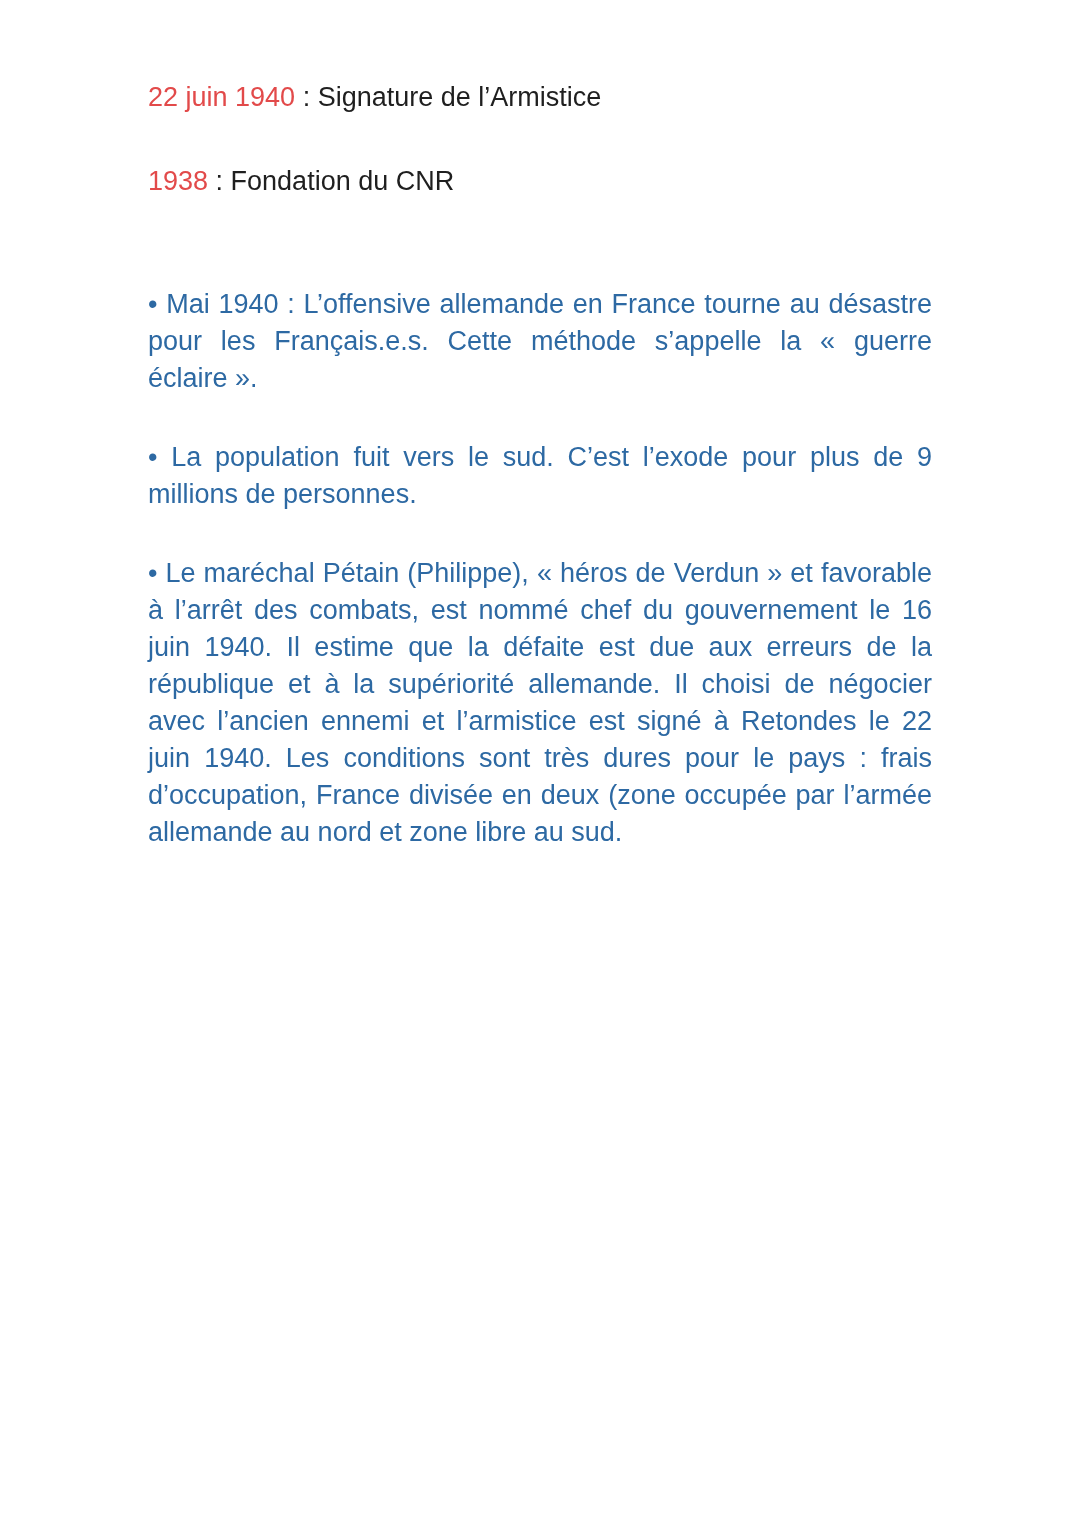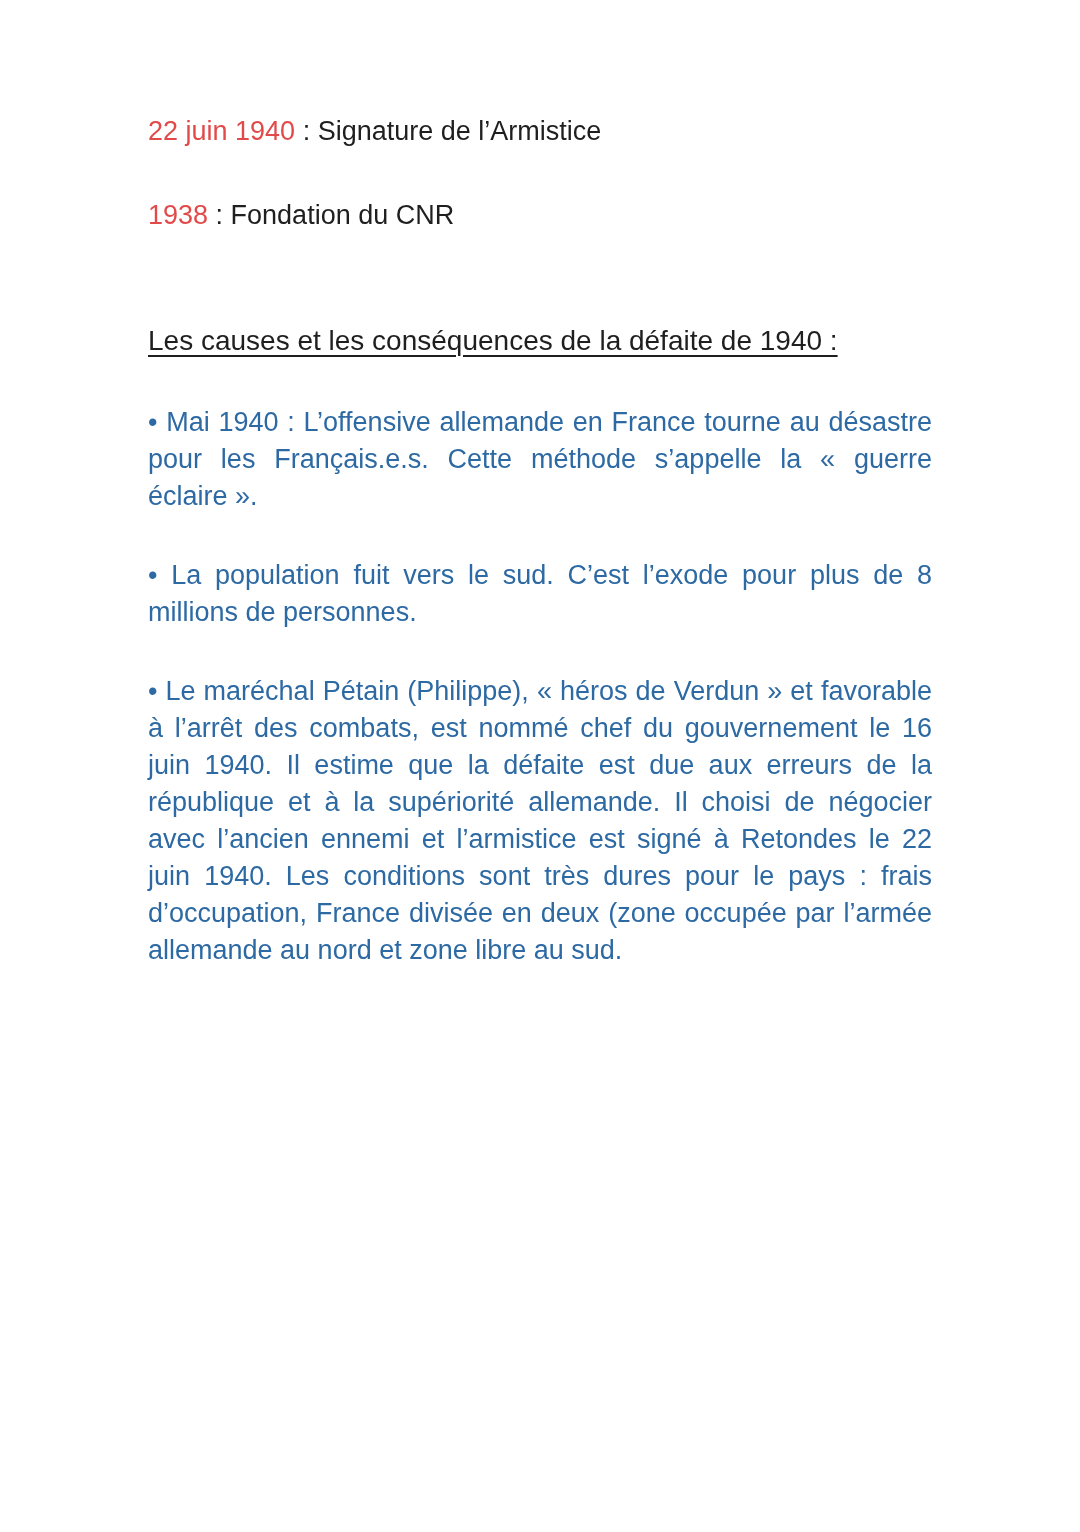--- a/index.html
+++ b/index.html
@@ -24,21 +24,21 @@
   .page {
     position: absolute;
     inset: 0;
     background: var(--background);
   }
   .content {
     position: absolute;
     left: 148px;
     top: 0;
     width: 784px;
-    padding-top: 110px;
+    padding-top: 76px;
     color: var(--heading-black);
   }
   .content p, .content h2 {
     margin: 0 0 42px 0;
   }
   .tl {
     font-size: 27px;
     line-height: 42px;
     color: var(--heading-black);
     white-space: nowrap;
@@ -71,22 +71,21 @@
 <body>
 
 <div class="page">
   <div class="content">
 
     <p class="tl"><span class="date">22 juin 1940</span><span class="lbl">&nbsp;: Signature de l’Armistice</span></p>
 
     <p class="tl gap-after"><span class="date">1938</span><span class="lbl">&nbsp;: Fondation du CNR</span></p>
 
 
-    <h2 class="heading">Les causes et les conséquences de la défaite de 1940&nbsp;:</h2>
 
     <p class="body-para">• Mai 1940&nbsp;: L’offensive allemande en France tourne au désastre pour les Français.e.s. Cette méthode s’appelle la «&nbsp;guerre éclaire&nbsp;».</p>
 
-    <p class="body-para">• La population fuit vers le sud. C’est l’exode pour plus de 8 millions de personnes.</p>
+    <p class="body-para">• La population fuit vers le sud. C’est l’exode pour plus de 9 millions de personnes.</p>
 
     <p class="body-para">• Le maréchal Pétain (Philippe), «&nbsp;héros de Verdun&nbsp;» et favorable à l’arrêt des combats, est nommé chef du gouvernement le 16 juin 1940. Il estime que la défaite est due aux erreurs de la république et à la supériorité allemande. Il choisi de négocier avec l’ancien ennemi et l’armistice est signé à Retondes le 22 juin 1940. Les conditions sont très dures pour le pays&nbsp;: frais d’occupation, France divisée en deux (zone occupée par l’armée allemande au nord et zone libre au sud.</p>
 
   </div>
 </div>
 
 </body></html>

